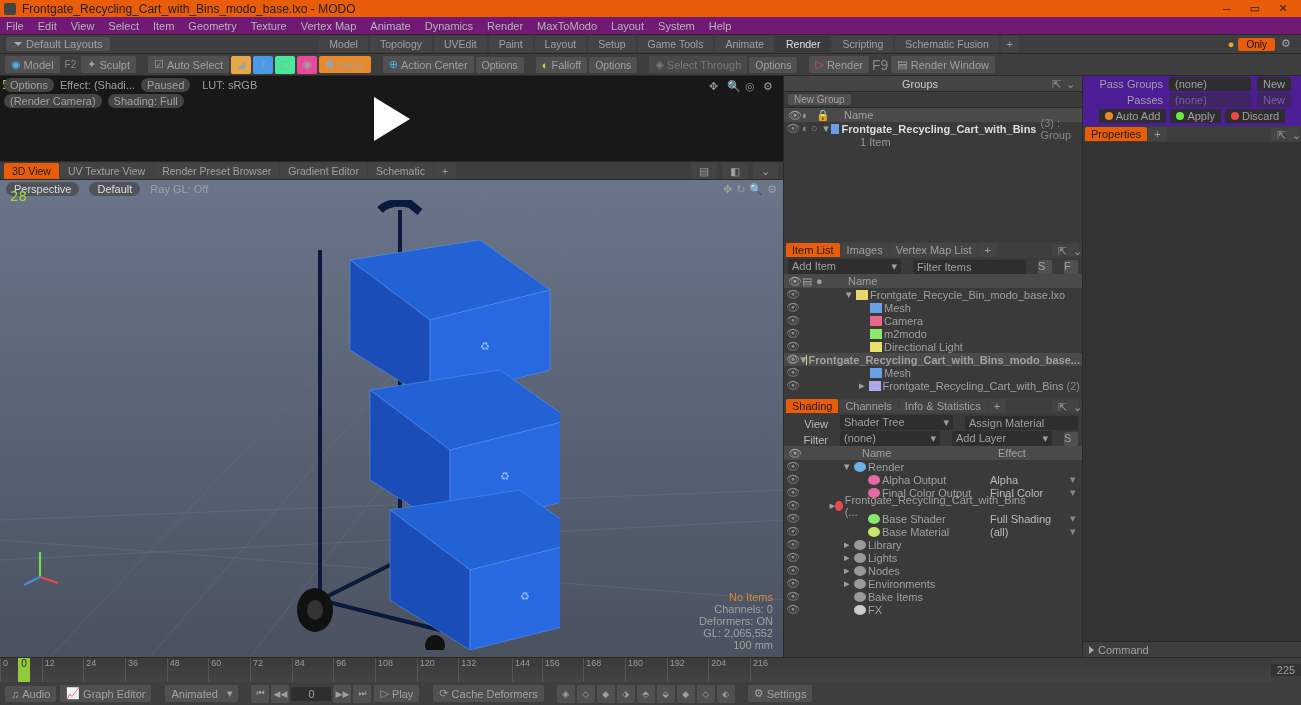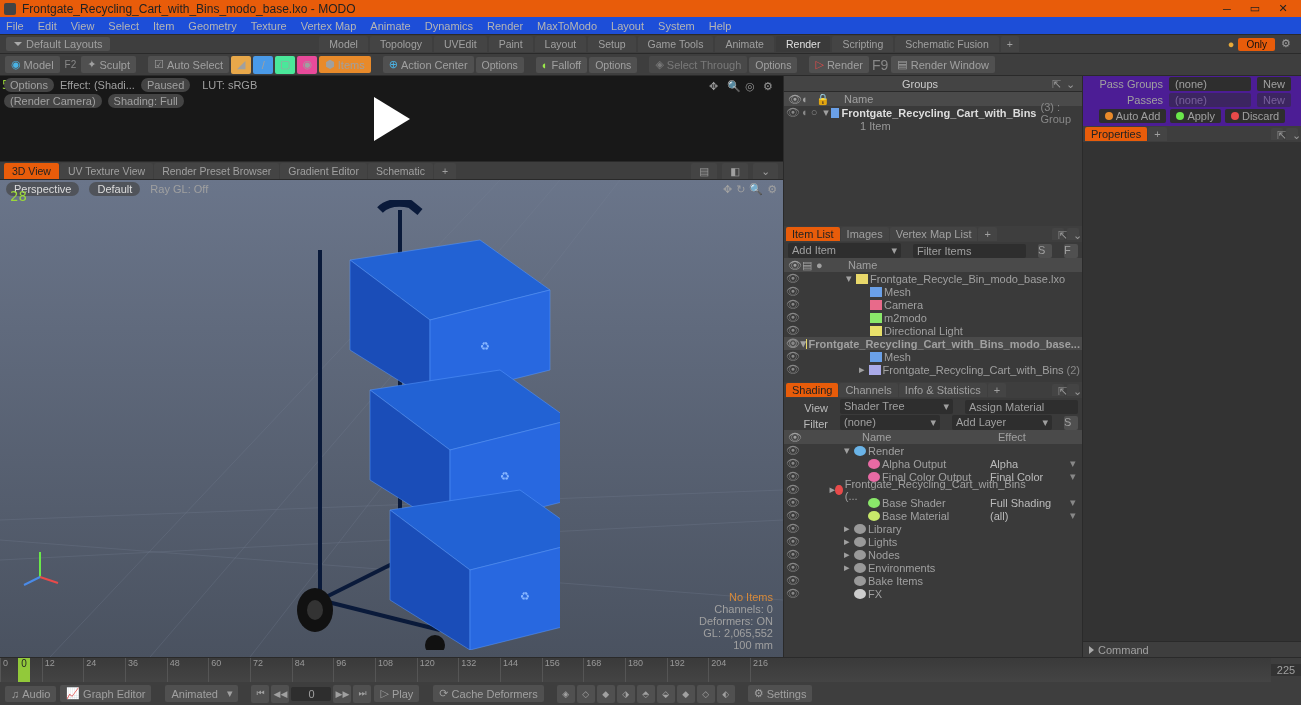--- a/index.html
+++ b/index.html
@@ -1,21 +1,21 @@
 <!DOCTYPE html>
 <html><head>
 <meta charset="utf-8">
 <style>
 * { margin:0; padding:0; box-sizing:border-box; font-family:"Segoe UI",Tahoma,sans-serif; font-size:11px; color:#a0a0a0; user-select:none; }
 body { background:#393939; width:1301px; height:705px; overflow:hidden; }
 .titlebar { background:#e85c0a; height:17px; display:flex; align-items:center; padding:0 4px; }
 .titlebar .logo { width:12px; height:12px; background:#444; border-radius:2px; margin-right:6px; }
 .titlebar .title { color:#222; font-size:12px; flex:1; }
 .titlebar .winbtn { width:28px; text-align:center; color:#222; cursor:pointer; }
-.menubar { background:#1d4ed8; height:18px; display:flex; align-items:center; padding:0 6px; border-bottom:1px solid #2a2a2a; }
+.menubar { background:#701a75; height:18px; display:flex; align-items:center; padding:0 6px; border-bottom:1px solid #2a2a2a; }
 .menubar span { margin-right:14px; color:#b5b5b5; cursor:pointer; font-size:11px; }
 .layoutbar { background:#3e3e3e; height:19px; display:flex; align-items:center; padding:0 6px; border-bottom:1px solid #2a2a2a; }
 .layoutbar .dropdown { background:#505050; padding:1px 8px; border-radius:2px; cursor:pointer; display:flex; align-items:center; }
 .layoutbar .tri { display:inline-block; border-top:4px solid #aaa; border-left:4px solid transparent; border-right:4px solid transparent; margin-right:4px; }
 .layoutbar .tabs { flex:1; display:flex; justify-content:center; }
 .layoutbar .tabs span { padding:2px 10px; background:#444; margin:0 1px; cursor:pointer; border-radius:2px 2px 0 0; font-size:10.5px; }
 .layoutbar .tabs span.active { background:#3a3a3a; color:#e0e0e0; }
 .layoutbar .badge { background:#e85c0a; color:#111; padding:1px 8px; border-radius:2px; margin-right:6px; font-size:10px; }
 .gear { width:14px; height:14px; display:inline-block; }
 .toolbar2 { background:#3e3e3e; height:22px; display:flex; align-items:center; padding:0 4px; border-bottom:1px solid #2a2a2a; }
@@ -309,20 +309,23 @@
 
   <div class="right-col">
 
     <div class="panel-header">
       <span class="lab">Groups</span>
       <div class="icons">
           <span>⇱</span>
           <span>⌄</span>
         </div>
     </div>
+    <div class="panel-sub">
+      <span class="btn2">New Group</span>
+    </div>
     <div class="column-header">
       <div class="toggles">
           <span>👁</span>
           <span>◐</span>
           <span>🔒</span>
         </div>
       <span style="margin-left:6px">Name</span>
     </div>
     <div class="groups-body">
       <div class="tree-row">
@@ -675,21 +678,21 @@
         <div class="tick" style="left: 83.3333px;">24</div>
         <div class="tick" style="left: 125px;">36</div>
         <div class="tick" style="left: 166.667px;">48</div>
         <div class="tick" style="left: 208.333px; text-align: right;">60</div>
         <div class="tick" style="left: 250px;">72</div>
         <div class="tick" style="left: 291.667px;">84</div>
         <div class="tick" style="left: 333.333px;">96</div>
         <div class="tick" style="left: 375px;">108</div>
         <div class="tick" style="left: 416.667px;">120</div>
         <div class="tick" style="left: 458.333px;">132</div>
-        <div class="tick" style="left: 500px; text-align: right;">144</div>
+        <div class="tick" style="left: 512px; text-align: right;">144</div>
         <div class="tick" style="left: 541.667px;">156</div>
         <div class="tick" style="left: 583.333px;">168</div>
         <div class="tick" style="left: 625px;">180</div>
         <div class="tick" style="left: 666.667px;">192</div>
         <div class="tick" style="left: 708.333px;">204</div>
         <div class="tick" style="left: 750px;">216</div>
         <div class="playhead">
           <div style="color:#222;text-align:center;font-size:10px">0</div>
         </div>
       </div>

